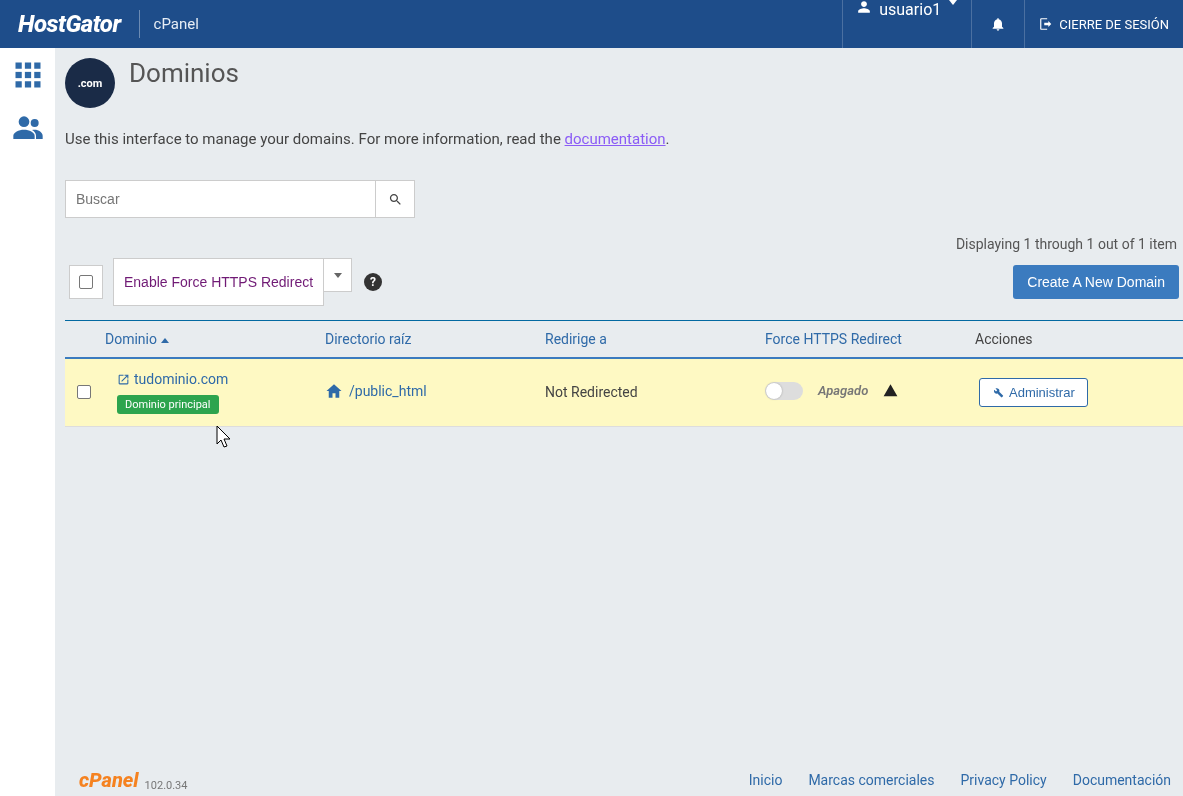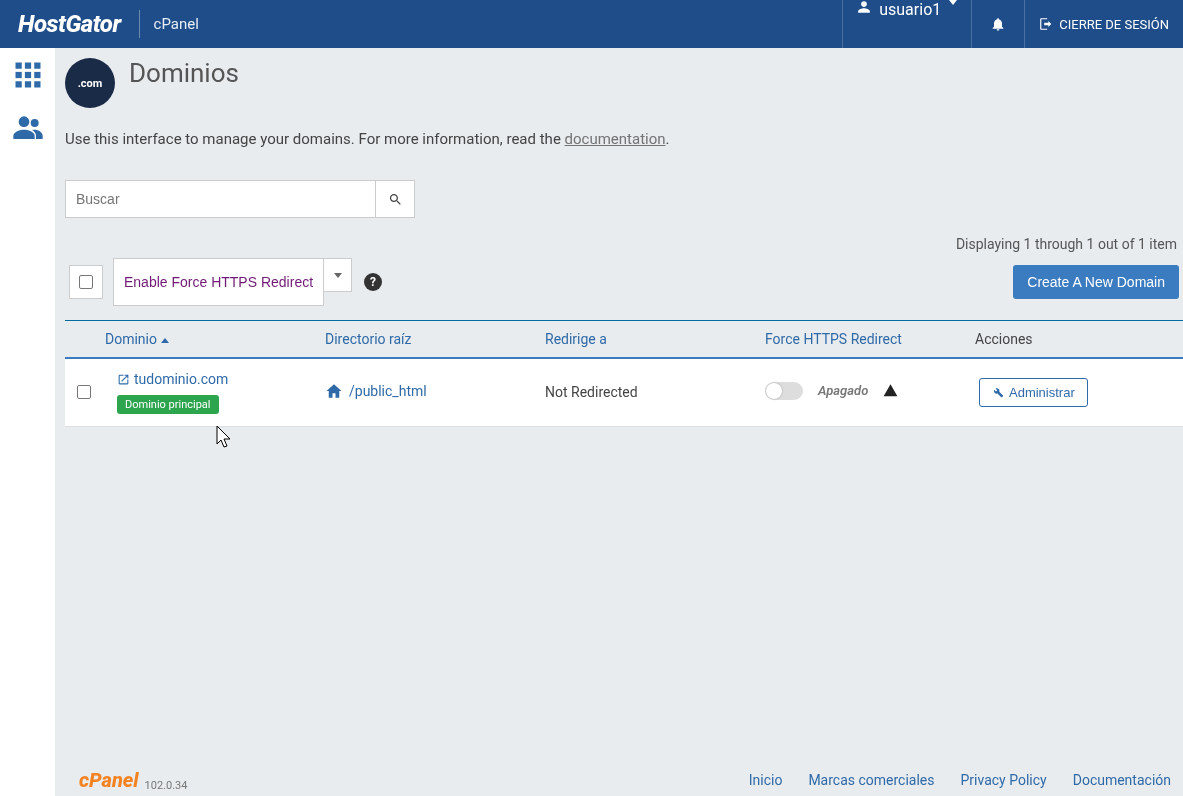--- a/index.html
+++ b/index.html
@@ -15,21 +15,21 @@
 .bell-wrap { padding: 0 18px; height: 48px; display: flex; align-items: center; border-left: 1px solid rgba(255,255,255,0.2); cursor: pointer; }
 .logout-wrap { padding: 0 14px; height: 48px; display: flex; align-items: center; gap: 6px; border-left: 1px solid rgba(255,255,255,0.2); cursor: pointer; font-size: 13px; }
 .main-wrap { display: flex; height: calc(100vh - 48px); }
 .sidebar { width: 55px; background: #fff; display: flex; flex-direction: column; align-items: center; padding-top: 10px; gap: 18px; }
 .sidebar-btn { width: 34px; height: 34px; display: flex; align-items: center; justify-content: center; cursor: pointer; }
 .content { flex: 1; padding: 10px 0 0 10px; display: flex; flex-direction: column; }
 .title-row { display: flex; align-items: flex-start; gap: 14px; }
 .com-badge { width: 50px; height: 50px; border-radius: 50%; background: #1a2b47; display: flex; align-items: center; justify-content: center; color: #fff; font-size: 11px; font-weight: 700; }
 .page-title { font-size: 26px; font-weight: 400; color: #555; }
 .desc { margin-top: 22px; font-size: 15px; color: #444; }
-.desc a { color: #737373; text-decoration: underline; }
+.desc a { color: #8b5cf6; text-decoration: underline; }
 .search-row { margin-top: 32px; display: flex; }
 .search-input { width: 310px; height: 38px; border: 1px solid #ccc; border-right: none; padding: 0 10px; font-size: 14px; background: #fff; }
 .search-btn { width: 40px; height: 38px; border: 1px solid #ccc; background: #fff; display: flex; align-items: center; justify-content: center; cursor: pointer; }
 .toolbar-row { margin-top: 18px; display: flex; align-items: center; }
 .pagination-info { margin-left: auto; font-size: 14px; color: #555; padding-right: 6px; }
 .action-row { margin-top: 6px; display: flex; align-items: center; gap: 10px; }
 .chk-all-box { width: 34px; height: 34px; border: 1px solid #ccc; background: #fff; display: flex; align-items: center; justify-content: center; margin-left: 4px; }
 .checkbox-fake { width: 14px; height: 14px; border: 1px solid #777; background: #fff; border-radius: 2px; }
 .https-btn { height: 48px; border: 1px solid #ccc; background: #fff; display: flex; align-items: center; padding: 0 10px; font-size: 14px; color: #701a75; cursor: pointer; }
 .https-caret { height: 34px; width: 28px; border: 1px solid #ccc; border-left: none; background: #fff; display: flex; align-items: center; justify-content: center; cursor: pointer; }
@@ -37,21 +37,21 @@
 .create-btn { margin-left: auto; background: #3b7bbf; color: #fff; border: none; padding: 9px 14px; font-size: 14px; border-radius: 3px; cursor: pointer; margin-right: 4px; }
 .table { margin-top: 14px; border-top: 1px solid #0369a1; }
 .thead { display: flex; border-bottom: 2px solid #3b7bbf; padding: 10px 0; font-size: 14px; }
 .th { color: #2f6aa8; cursor: pointer; }
 .col-chk { width: 40px; padding-left: 8px; }
 .col-dom { width: 220px; padding-left: 0; }
 .col-root { width: 220px; }
 .col-redir { width: 220px; }
 .col-https { width: 210px; }
 .col-act { flex: 1; color: #444 !important; cursor: default; }
-.trow { display: flex; border-bottom: 1px solid #ddd; padding: 12px 0; align-items: center; font-size: 14px; background: #ffffff; }
+.trow { display: flex; border-bottom: 1px solid #ddd; padding: 12px 0; align-items: center; font-size: 14px; background: #fef9c3; }
 .trow .col-chk { display: flex; align-items: center; justify-content: flex-start; padding-left: 12px; }
 .domain-link { color: #2f6aa8; cursor: pointer; display: inline-flex; align-items: center; gap: 4px; padding-left: 12px; }
 .pill { display: inline-block; background: #2da44e; color: #fff; font-size: 11px; padding: 3px 8px; border-radius: 3px; margin-top: 6px; margin-left: 12px; }
 .root-link { color: #2f6aa8; cursor: pointer; display: inline-flex; align-items: center; gap: 6px; }
 .toggle { display: inline-flex; align-items: center; gap: 15px; }
 .toggle-track { width: 38px; height: 18px; background: #ddd; border-radius: 10px; position: relative; }
 .toggle-knob { width: 16px; height: 16px; background: #fff; border-radius: 50%; position: absolute; top: 1px; left: 1px; box-shadow: 0 0 2px rgba(0,0,0,0.3); }
 .toggle-label { font-style: italic; color: #777; font-weight: 600; font-size: 13px; }
 .manage-btn { border: 1px solid #2f6aa8; color: #2f6aa8; background: #fff; padding: 6px 12px; font-size: 13px; border-radius: 3px; cursor: pointer; display: inline-flex; align-items: center; gap: 5px; margin-left: 4px; }
 .footer { margin-top: auto; display: flex; align-items: center; padding: 10px 12px 4px 14px; font-size: 14px; }

